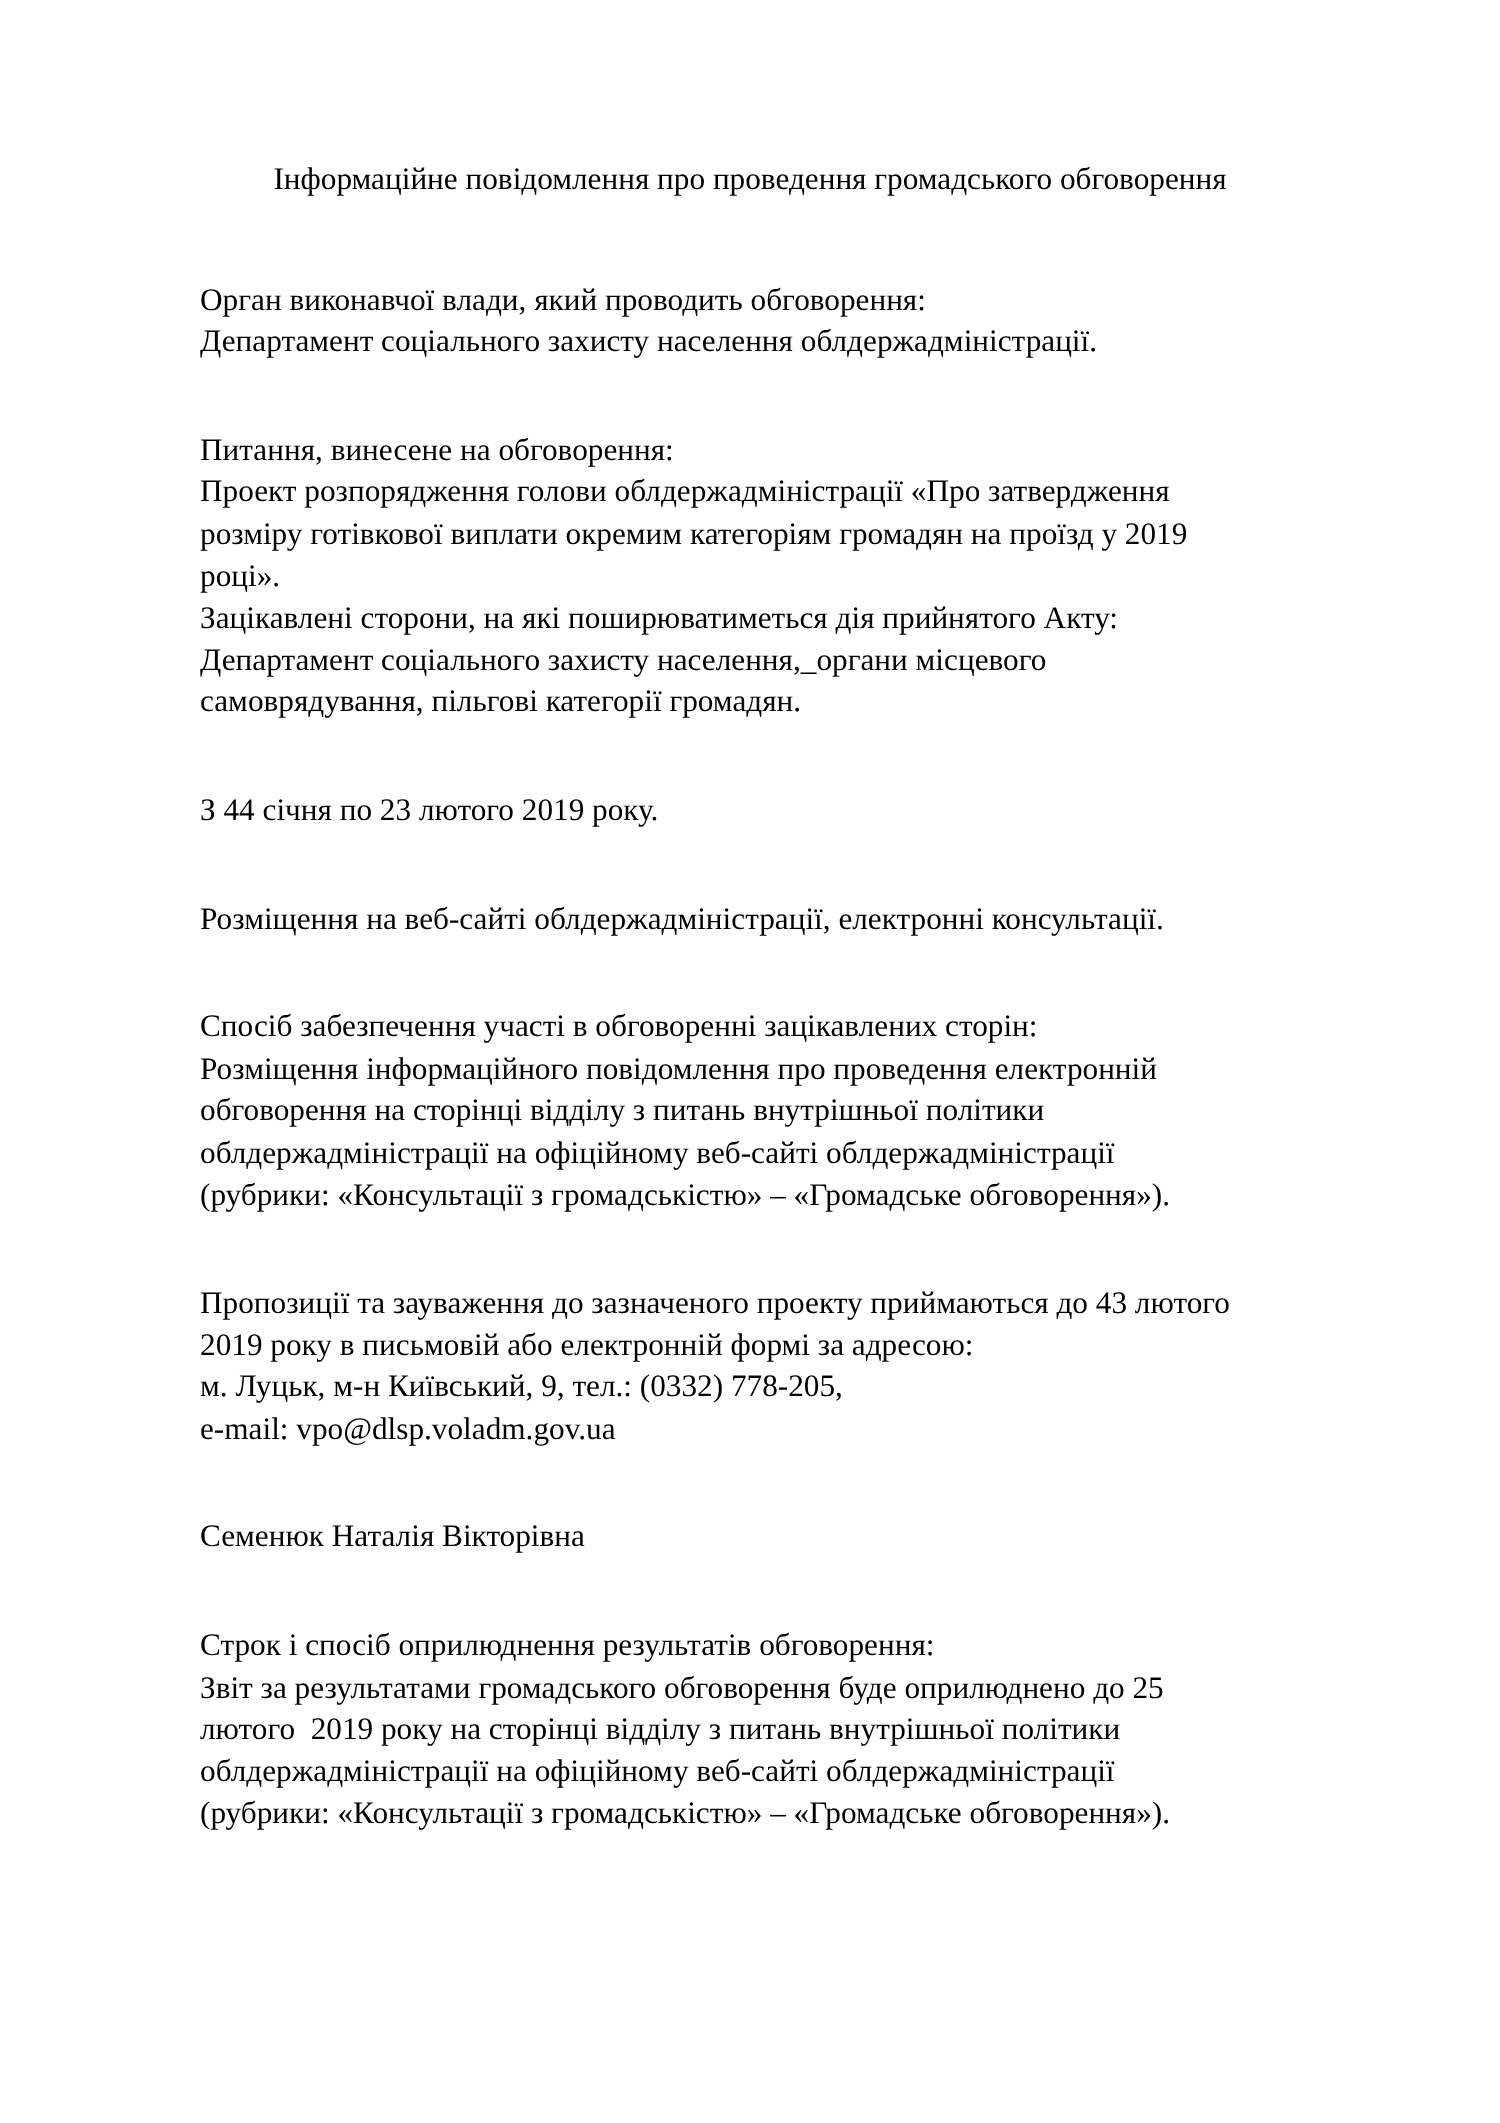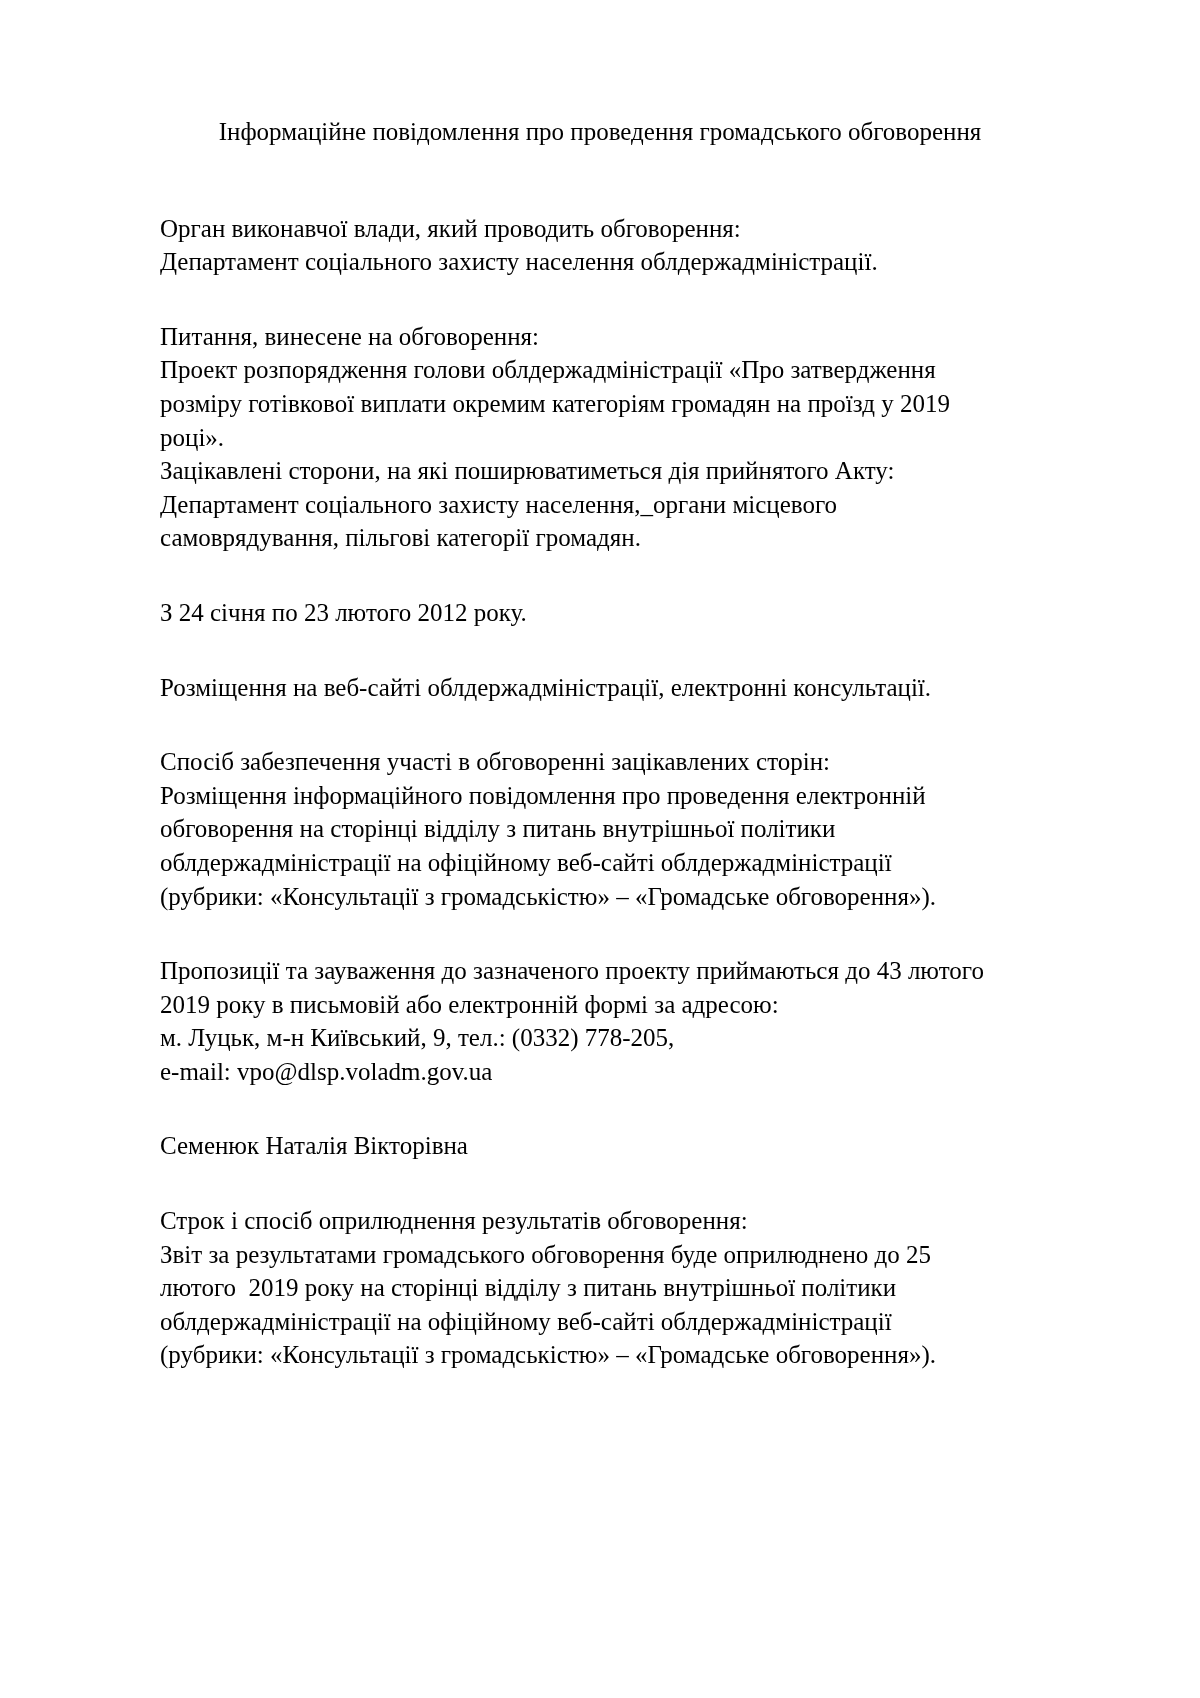--- a/index.html
+++ b/index.html
@@ -19,32 +19,32 @@
     position: absolute;
     left: 0;
     top: 0;
     width: 1200px;
     height: 1698px;
     background: #ffffff;
   }
   .content {
     position: absolute;
     left: 160px;
-    top: 115px;
+    top: 127px;
     width: 880px;
   }
   .doc-title {
     font-size: 25px;
     line-height: 33.6px;
     text-align: center;
     white-space: pre;
     margin: 0 0 63px 0;
   }
   .section {
-    margin-top: 41px;
+    margin-top: 53px;
   }
   .line {
     font-size: 25px;
     line-height: 33.6px;
     white-space: pre;
   }
 </style>
 </head>
 <body>
 
@@ -62,21 +62,21 @@
       <div class="line">Питання, винесене на обговорення:</div>
       <div class="line">Проект розпорядження голови облдержадміністрації «Про затвердження</div>
       <div class="line">розміру готівкової виплати окремим категоріям громадян на проїзд у 2019</div>
       <div class="line">році».</div>
       <div class="line">Зацікавлені сторони, на які поширюватиметься дія прийнятого Акту:</div>
       <div class="line">Департамент соціального захисту населення,_органи місцевого</div>
       <div class="line">самоврядування, пільгові категорії громадян.</div>
     </div>
 
     <div class="section">
-      <div class="line">З 24 січня по 23 лютого 2012 року.</div>
+      <div class="line">З 44 січня по 23 лютого 2019 року.</div>
     </div>
 
     <div class="section">
       <div class="line">Розміщення на веб-сайті облдержадміністрації, електронні консультації.</div>
     </div>
 
     <div class="section">
       <div class="line">Спосіб забезпечення участі в обговоренні зацікавлених сторін:</div>
       <div class="line">Розміщення інформаційного повідомлення про проведення електронній</div>
       <div class="line">обговорення на сторінці відділу з питань внутрішньої політики</div>

